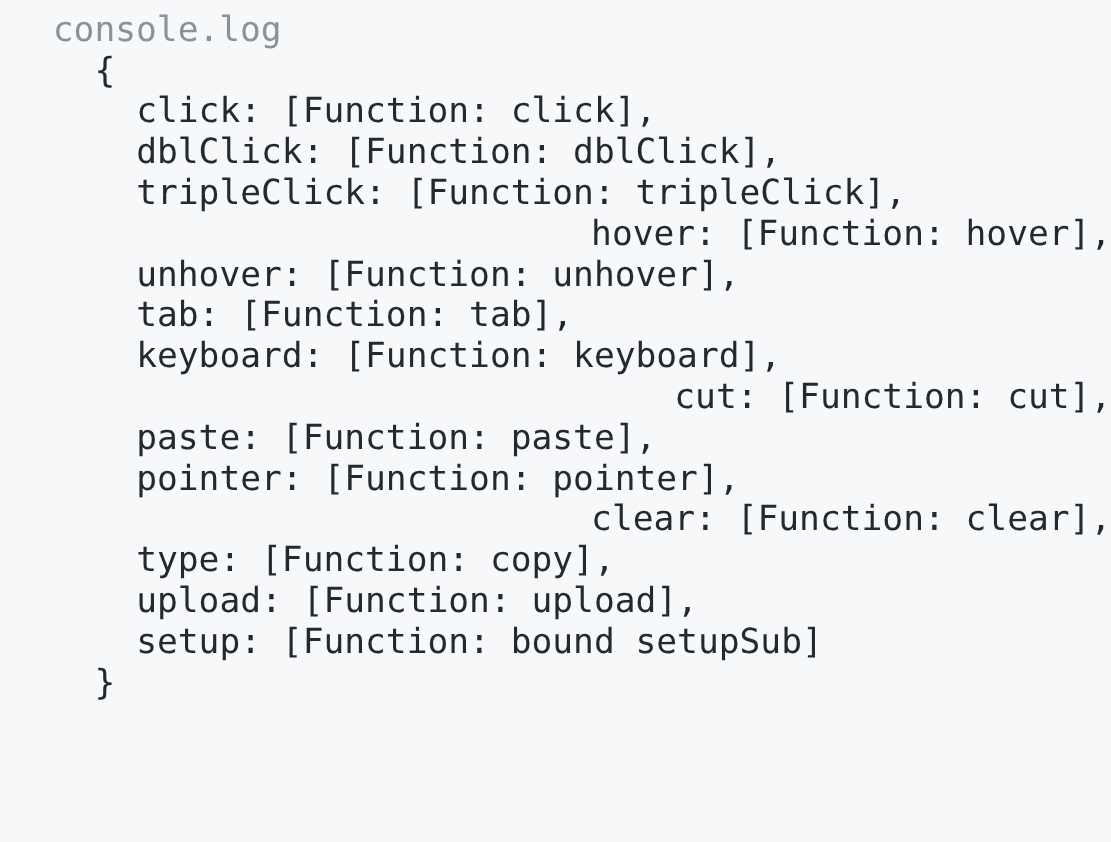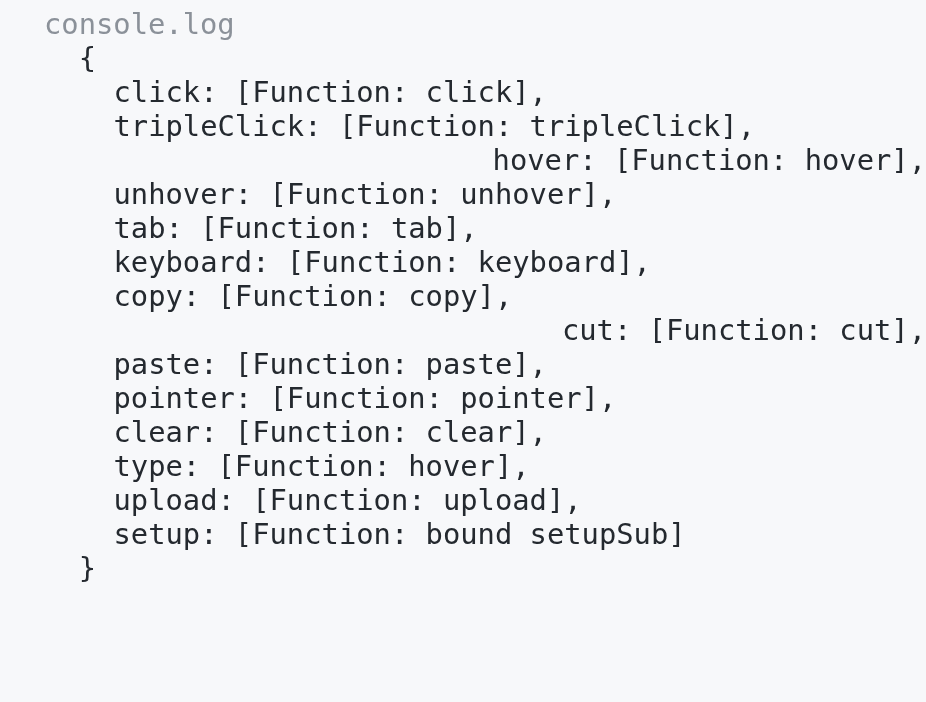--- a/index.html
+++ b/index.html
@@ -51,31 +51,31 @@
 
 <div id="console-output" style="background: rgb(247, 248, 250);">
   <div class="log-block">
 
     <div class="log-line indent-0 log-label" style="color: rgb(139, 145, 153);">console.log</div>
 
     <div class="log-line indent-1" style="color: rgb(36, 41, 47);">{</div>
 
     <div id="entry-list">
         <div class="log-line indent-2" style="color: rgb(36, 41, 47);">click: [Function: click],</div>
+        <div class="log-line indent-2" style="color: rgb(36, 41, 47);">dblClick: [Function: dblClick],</div>
         <div class="log-line indent-2" style="color: rgb(36, 41, 47);">tripleClick: [Function: tripleClick],</div>
         <div class="log-line indent-2" style="color: rgb(36, 41, 47); text-align: right;">hover: [Function: hover],</div>
         <div class="log-line indent-2" style="color: rgb(36, 41, 47);">unhover: [Function: unhover],</div>
         <div class="log-line indent-2" style="color: rgb(36, 41, 47);">tab: [Function: tab],</div>
         <div class="log-line indent-2" style="color: rgb(36, 41, 47);">keyboard: [Function: keyboard],</div>
-        <div class="log-line indent-2" style="color: rgb(36, 41, 47);">copy: [Function: copy],</div>
         <div class="log-line indent-2" style="color: rgb(36, 41, 47); text-align: right;">cut: [Function: cut],</div>
         <div class="log-line indent-2" style="color: rgb(36, 41, 47);">paste: [Function: paste],</div>
         <div class="log-line indent-2" style="color: rgb(36, 41, 47);">pointer: [Function: pointer],</div>
-        <div class="log-line indent-2" style="color: rgb(36, 41, 47);">clear: [Function: clear],</div>
-        <div class="log-line indent-2" style="color: rgb(36, 41, 47);">type: [Function: hover],</div>
+        <div class="log-line indent-2" style="color: rgb(36, 41, 47); text-align: right;">clear: [Function: clear],</div>
+        <div class="log-line indent-2" style="color: rgb(36, 41, 47);">type: [Function: copy],</div>
         <div class="log-line indent-2" style="color: rgb(36, 41, 47);">upload: [Function: upload],</div>
         <div class="log-line indent-2" style="color: rgb(36, 41, 47);">setup: [Function: bound setupSub]</div>
       </div>
 
     <div class="log-line indent-1" style="color: rgb(36, 41, 47);">}</div>
 
   </div>
 </div>
 
 </body></html>

